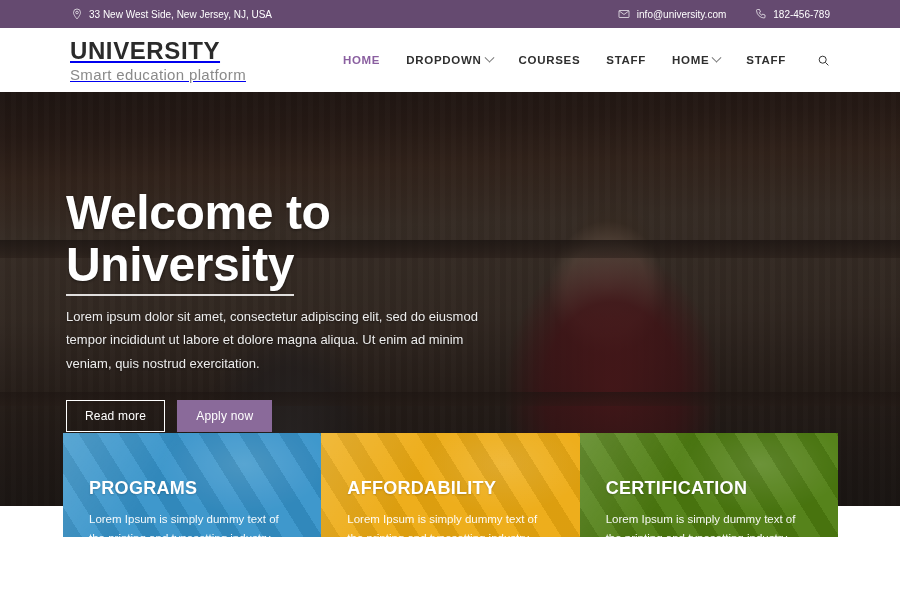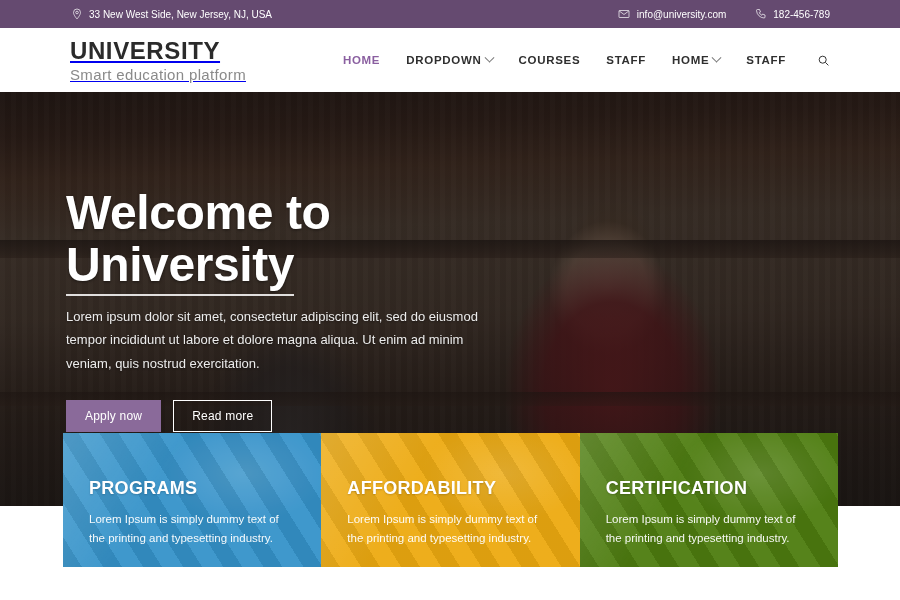--- a/index.html
+++ b/index.html
@@ -153,21 +153,21 @@
   }
   .btn-apply{ background:#8a6a9a; border-color:#8a6a9a; }
   .btn-read{ background:transparent; border-color:#ffffff; }
 
   
   .cards{
     position:absolute;
     left:63px;
     top:433px;
     width:775px;
-    height:134px;
+    height:104px;
     display:flex;
     z-index:5;
   }
   .card{
     flex:1;
     position:relative;
     overflow:hidden;
     padding:45px 26px 0 26px;
     color:#ffffff;
   }
@@ -274,22 +274,22 @@
     <div class="hero-shelf"></div>
     <div class="hero-shelf2"></div>
     <div class="hero-overlay"></div>
 
     <div class="hero-inner">
       <h1 class="hero-title">
         <span>Welcome to </span><span class="u">University</span>
       </h1>
       <p class="hero-text">Lorem ipsum dolor sit amet, consectetur adipiscing elit, sed do eiusmod tempor incididunt ut labore et dolore magna aliqua. Ut enim ad minim veniam, quis nostrud exercitation.</p>
       <div class="hero-btns">
+        <button class="btn btn-read">Read more</button>
         <button class="btn btn-apply">Apply now</button>
-        <button class="btn btn-read">Read more</button>
       </div>
     </div>
   </section>
 
   <div class="cards">
     <div class="card card-programs">
       <div class="card-bg"></div>
       <div class="card-inner">
         <div class="card-title">PROGRAMS</div>
         <div class="card-text">Lorem Ipsum is simply dummy text of the printing and typesetting industry.</div>

